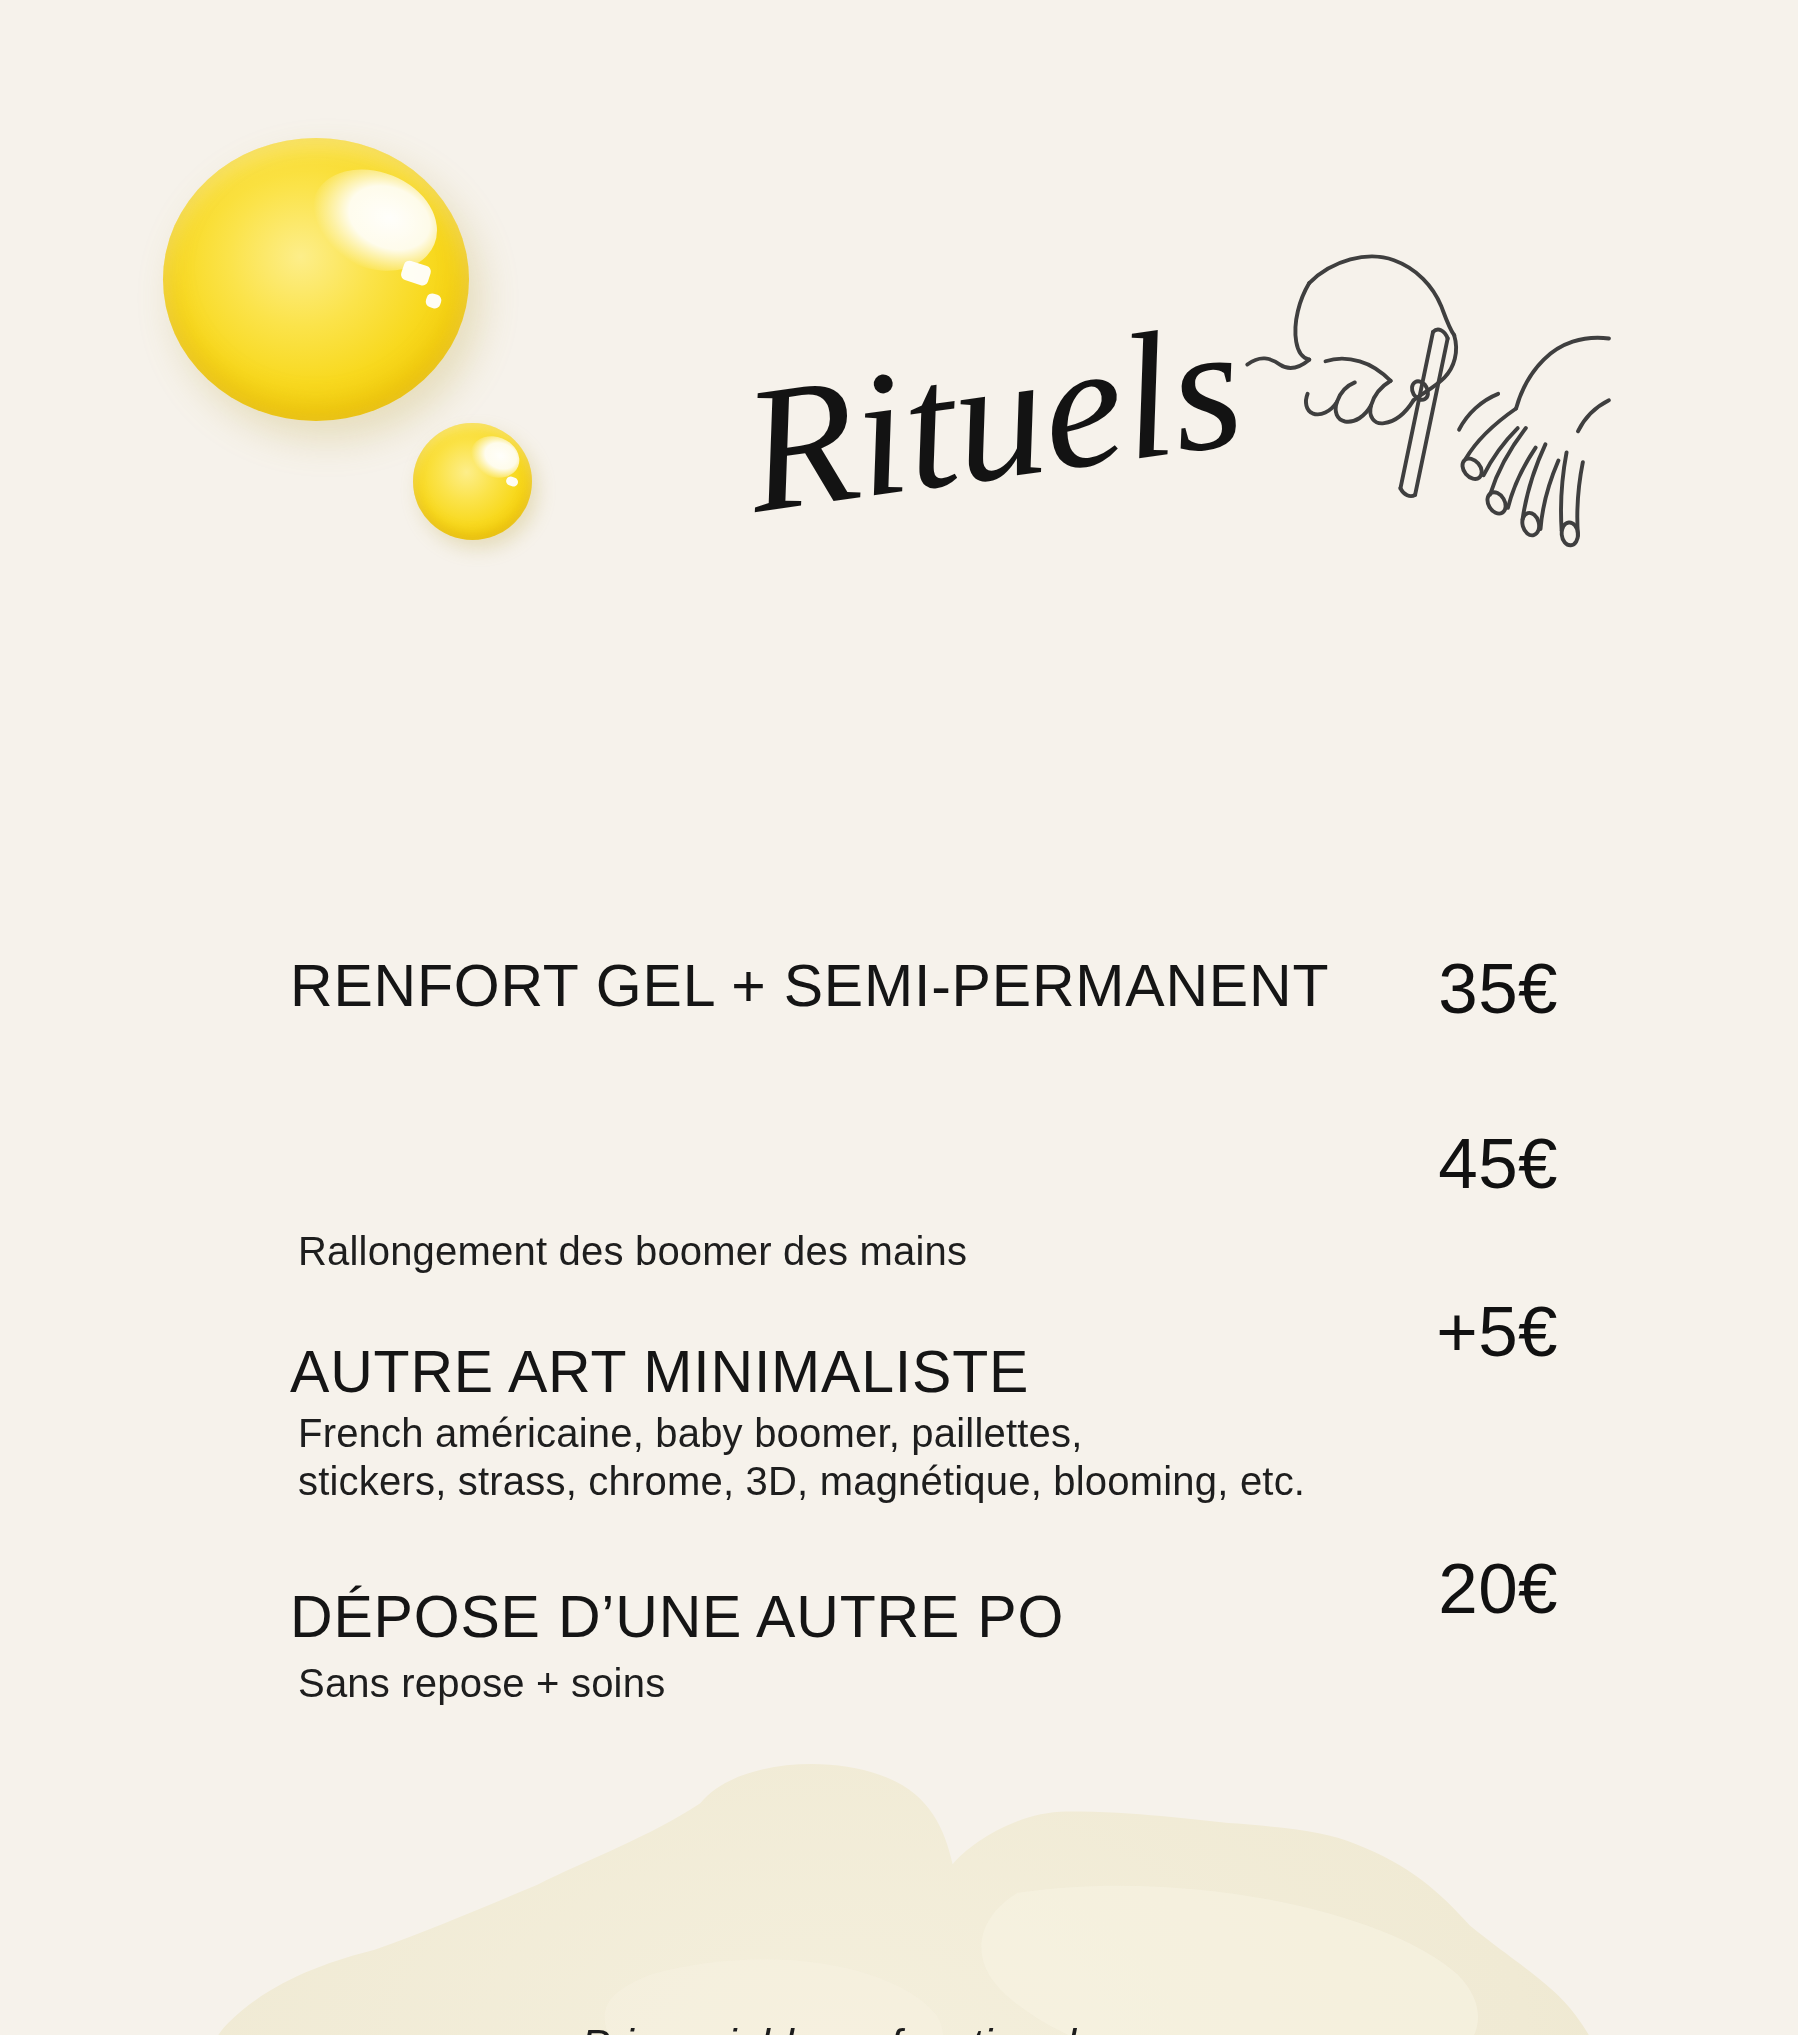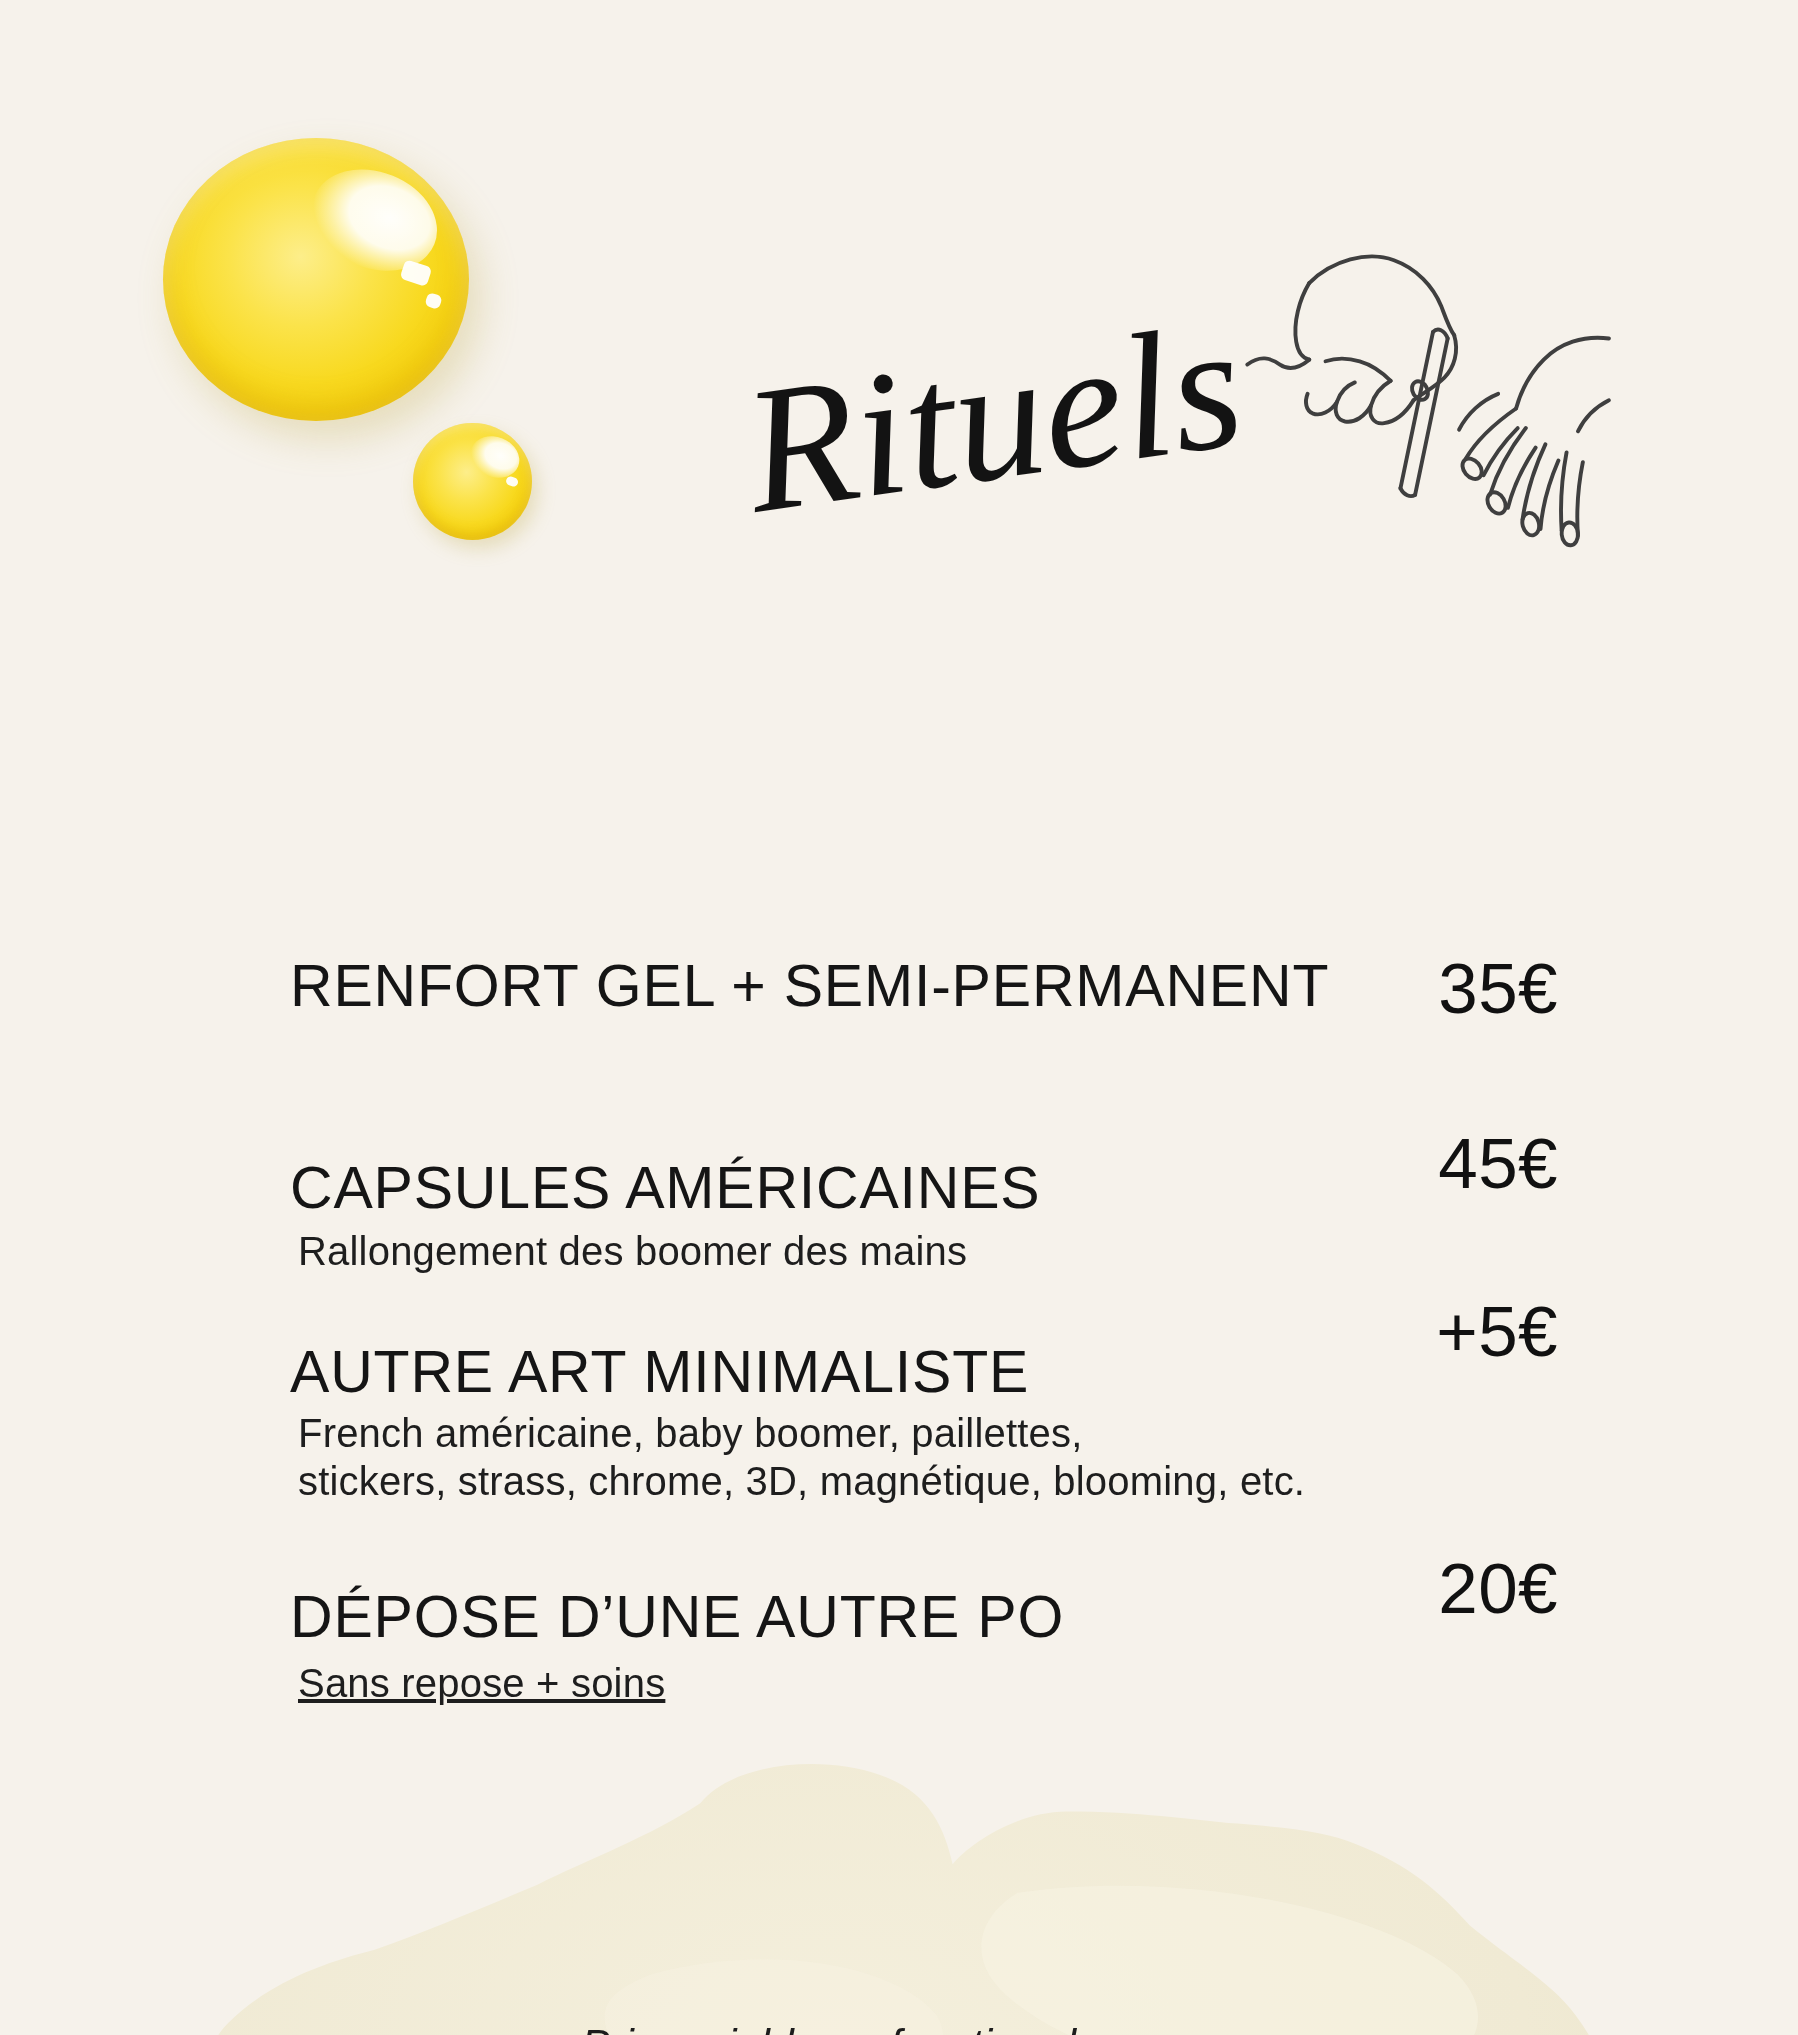--- a/index.html
+++ b/index.html
@@ -50,21 +50,21 @@
   .drop-big .g1{right:13%;top:44%;width:9%;height:7%;transform:rotate(18deg);}
   .drop-big .g2{right:9%;top:55%;width:5%;height:5%;transform:rotate(18deg);}
   .drop-small .g1{right:12%;top:46%;width:10%;height:8%;transform:rotate(18deg);}
   
   .item-title{position:absolute;left:290px;font-size:59px;letter-spacing:0.8px;color:#151515;line-height:1;white-space:nowrap;}
   .item-desc{position:absolute;left:298px;font-size:40px;letter-spacing:0.2px;color:#1e1e1e;line-height:1;white-space:nowrap;}
   .price{position:absolute;right:241px;font-size:71px;color:#111;line-height:1;letter-spacing:0.4px;}
   .t1{top:957px;} .d1{top:1032px;} .p1{top:953px;}
   .p2{top:1128px;} .t2{top:1159px;} .d2{top:1231px;}
   .p3{top:1296px;} .t3{top:1343px;} .d3a{top:1413px;} .d3b{top:1461px;}
-  .p4{top:1553px;} .t4{top:1588px;} .d4{top:1663px;text-decoration:underline;}
+  .p4{top:1553px;} .t4{top:1588px;} .d4{top:1663px;}
   
   .blob-svg{position:absolute;left:163px;top:1730px;width:1506px;height:814px;}
   .note{
     position:absolute;top:2011px;left:228px;width:1225px;text-align:center;
     font-size:43px;font-style:italic;color:#1c1c1c;line-height:1.55;
   }
   .hands-svg{position:absolute;left:1237px;top:244px;width:379px;height:342px;}
 </style>
 </head>
 <body>
@@ -118,21 +118,20 @@
       <path d="M209,179 C208,165 209,149 212,134"></path>
       <ellipse cx="204" cy="178" rx="5" ry="7" transform="rotate(-5 204 178)"></ellipse>
     </g>
   </svg>
 
 
   <div class="item-title t1">RENFORT GEL + SEMI-PERMANENT</div>
   <div class="price p1">35€</div>
 
   <div class="price p2">45€</div>
-  <div class="item-title t2">CAPSULES AMÉRICAINES</div>
   <div class="item-desc d2">Rallongement des boomer des mains</div>
 
   <div class="price p3">+5€</div>
   <div class="item-title t3">AUTRE ART MINIMALISTE</div>
   <div class="item-desc d3a">French américaine, baby boomer, paillettes,</div>
   <div class="item-desc d3b">stickers, strass, chrome, 3D, magnétique, blooming, etc.</div>
 
   <div class="price p4">20€</div>
   <div class="item-title t4">DÉPOSE D’UNE AUTRE PO</div>
   <div class="item-desc d4">Sans repose + soins</div>

